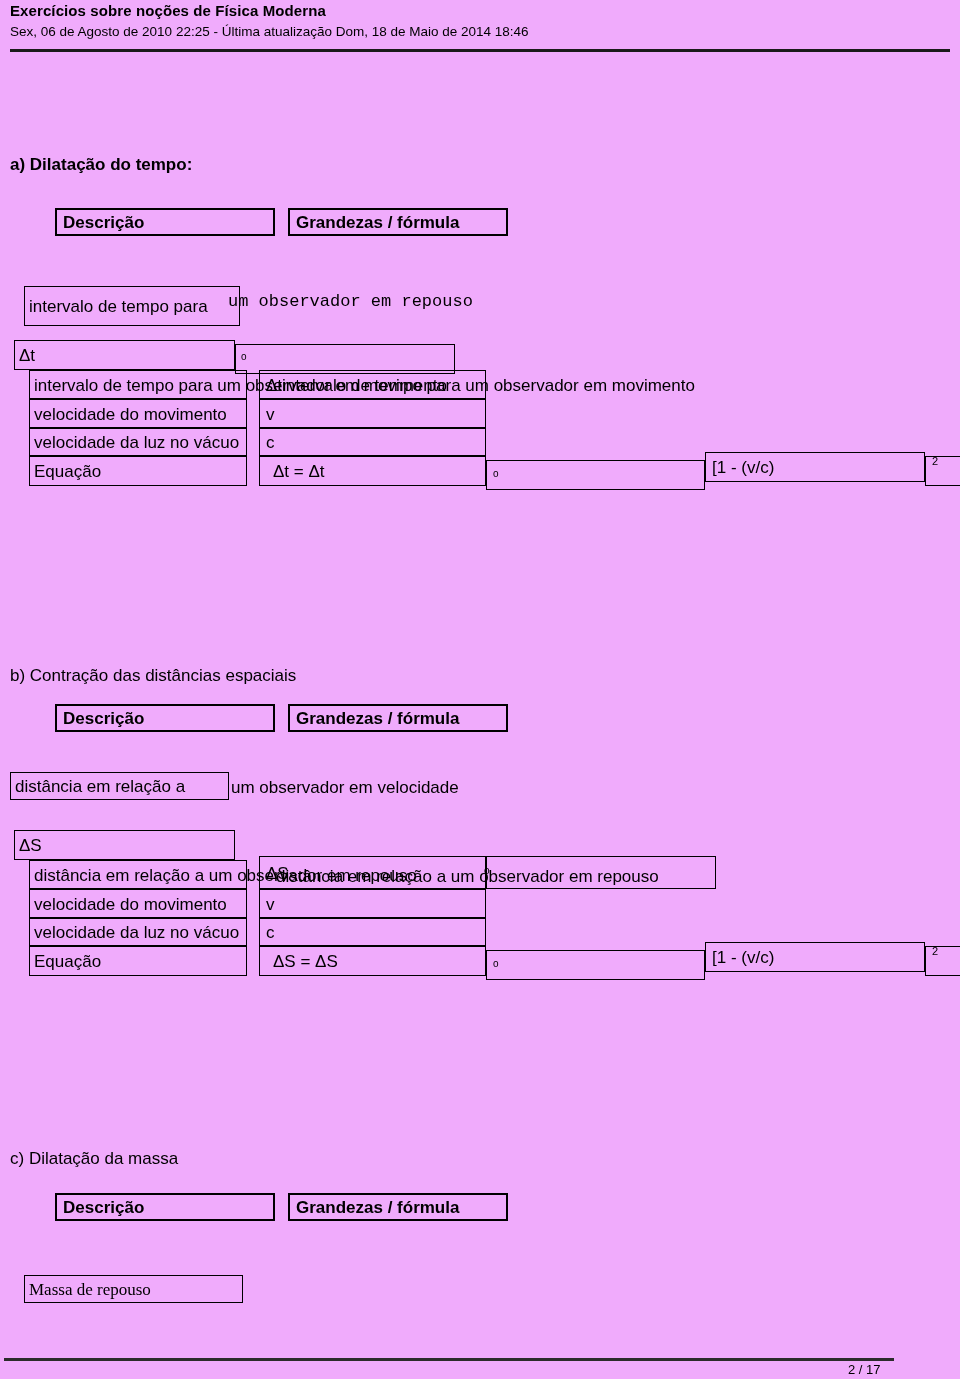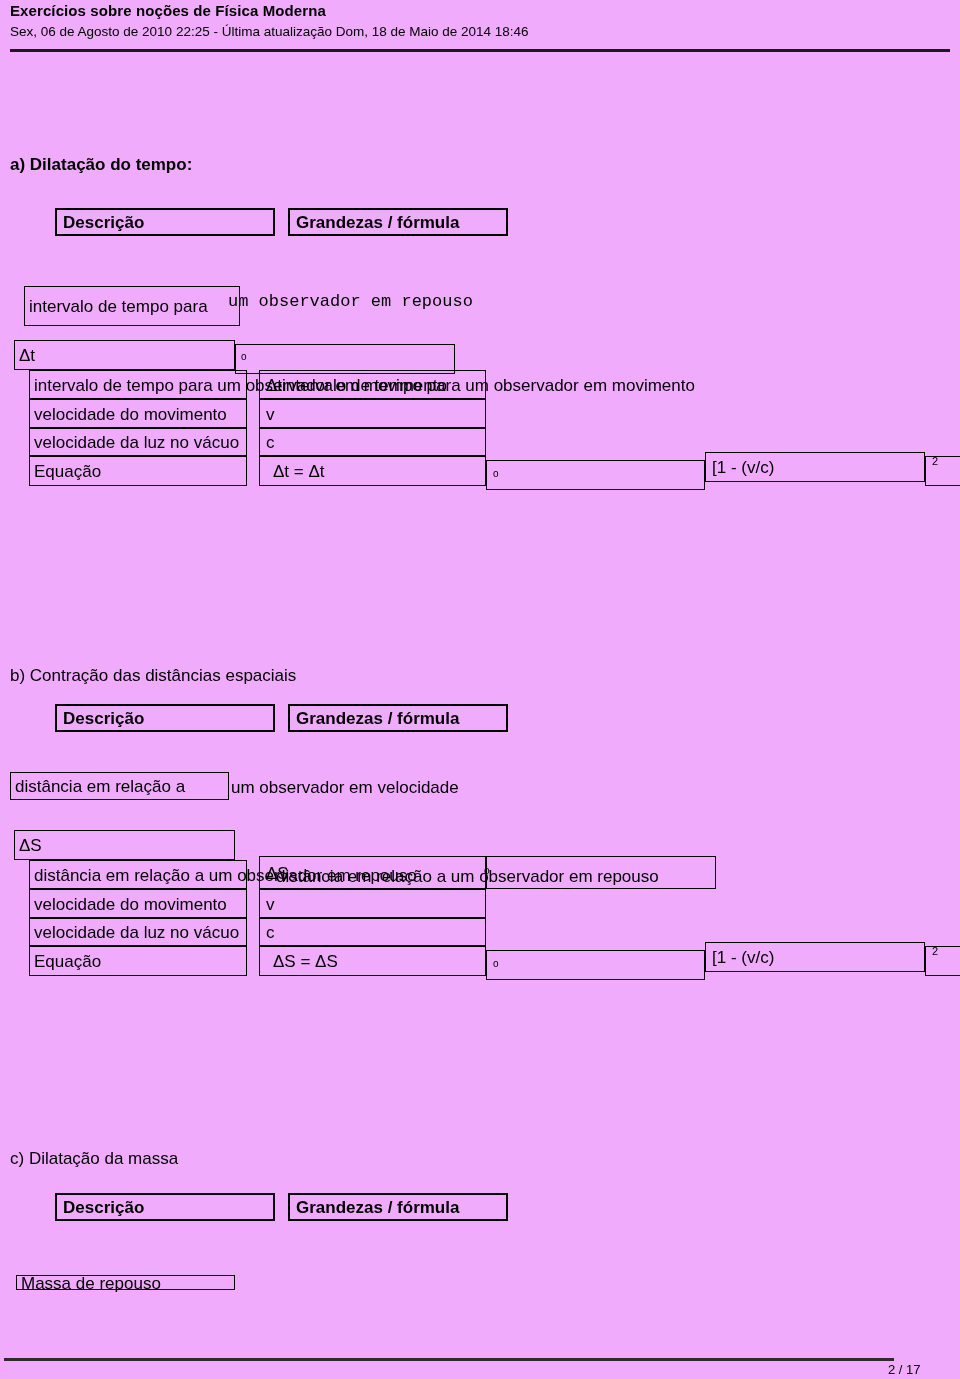--- a/index.html
+++ b/index.html
@@ -54,21 +54,20 @@
     width: 890px;
     height: 3px;
     background: #2b2b2b;
   }
   .page-number {
     position: absolute;
     left: 848px;
     top: 1362px;
     font-size: 13px;
     white-space: nowrap;
-    margin-left: 40px;
   }
 
   
   .bx {
     position: absolute;
     box-sizing: border-box;
     border: 1px solid #000000;
     background: transparent;
     font-size: 17px;
     line-height: 1;
@@ -247,20 +246,20 @@
 
   <div class="sec-head" style="left:10px; top:1150px;">c) Dilatação da massa</div>
 
   <div class="bx hdr" style="left:55px; top:1193px; width:220px; height:28px;">
     <span>Descrição</span>
   </div>
   <div class="bx hdr" style="left:288px; top:1193px; width:220px; height:28px;">
     <span>Grandezas / fórmula</span>
   </div>
 
-  <div class="bx" style="left:16px; top:1275px; width:219px; height:15px;">
+  <div class="bx" style="left:24px; top:1275px; width:219px; height:28px;font-family:Liberation Serif, serif;">
     <span>Massa de repouso</span>
   </div>
 
   <div class="footer-rule"></div>
   <div class="page-number">2 / 17</div>
 
 </div>
 
 </body></html>

